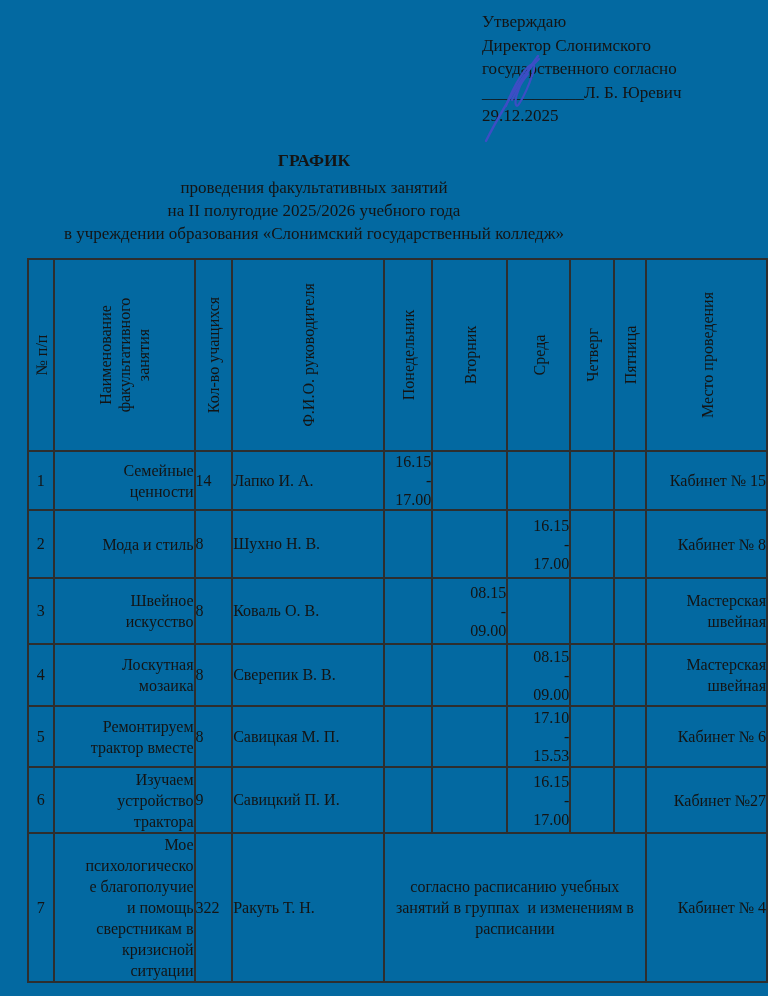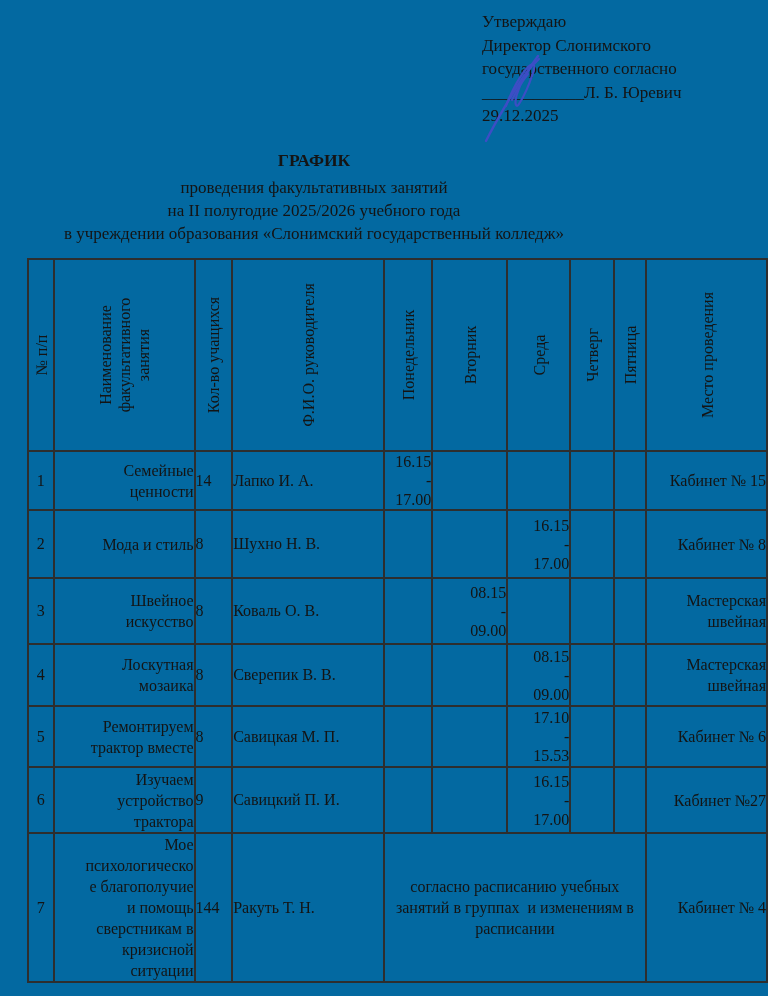--- a/index.html
+++ b/index.html
@@ -231,21 +231,21 @@
       </tr>
       <tr>
         <td class="c-num">7</td>
         <td class="c-name">Мое
 психологическо
 е благополучие
 и помощь
 сверстникам в
 кризисной
 ситуации</td>
-        <td class="c-count">144</td>
+        <td class="c-count">322</td>
         <td class="c-teacher">Ракуть Т. Н.</td>
         <td class="c-note" colspan="5">согласно расписанию учебных
 занятий в группах  и изменениям в
 расписании</td>
         <td class="c-place">Кабинет № 4</td>
       </tr>
     </tbody>
   </table>
 
 </div>

